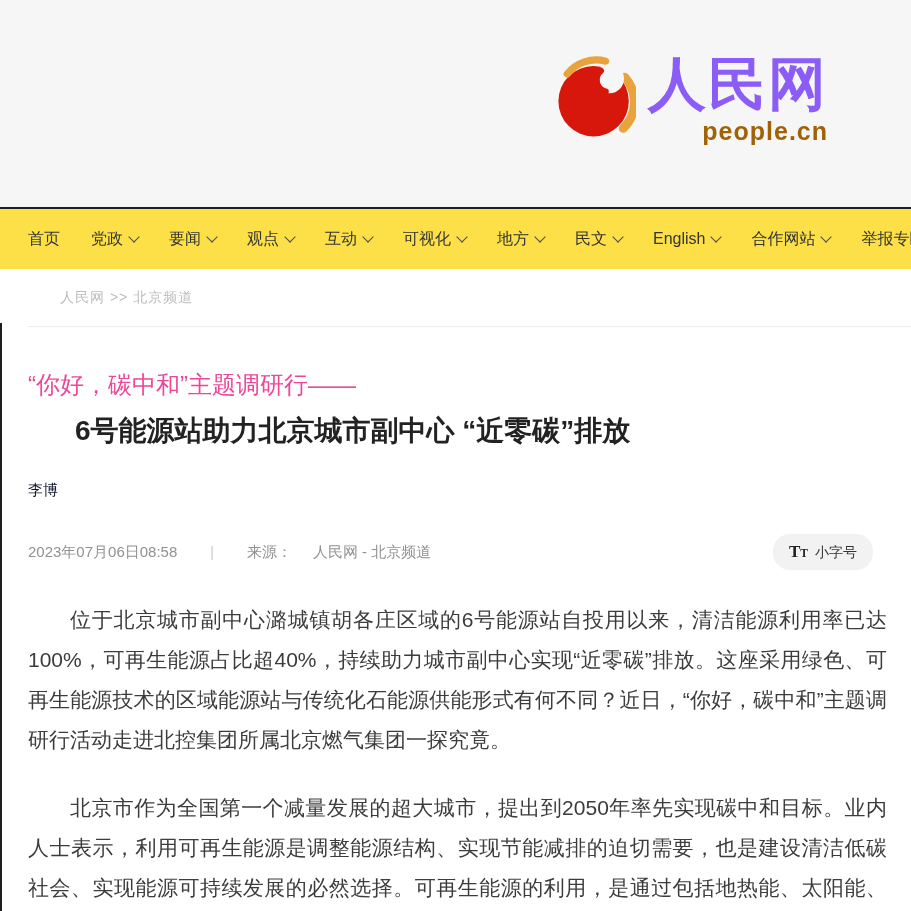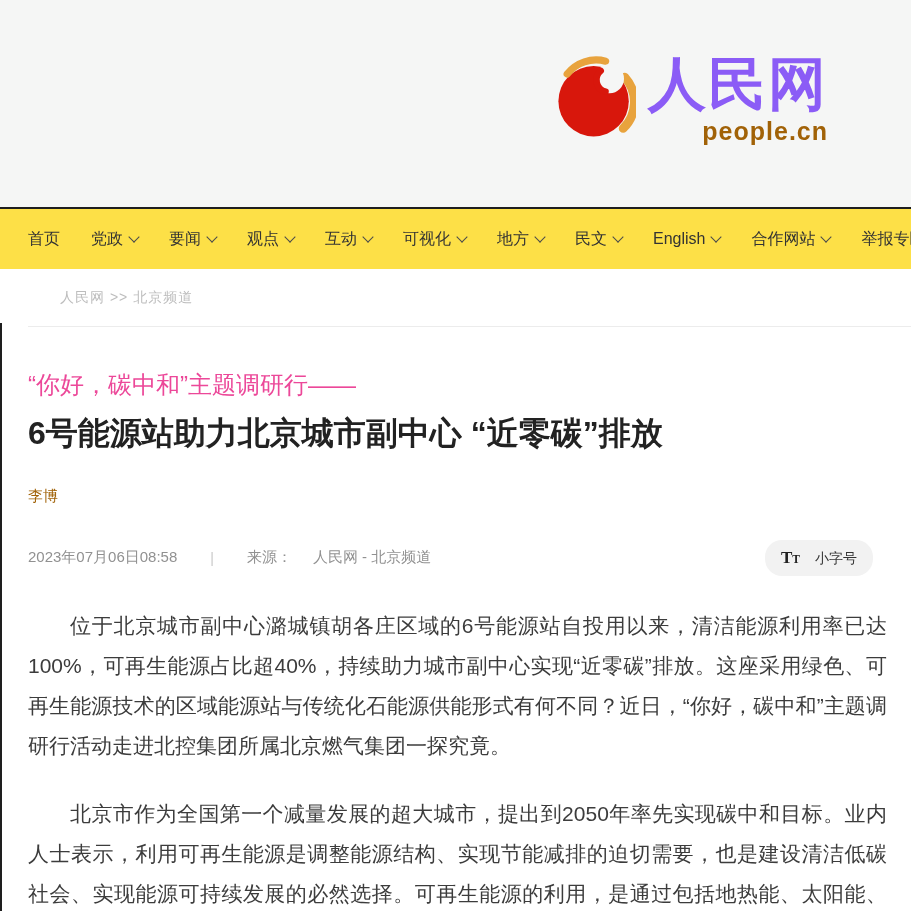--- a/index.html
+++ b/index.html
@@ -21,26 +21,26 @@
   .chevron-down { width: 8px; height: 8px; border-right: 1.6px solid #4a4a4a; border-bottom: 1.6px solid #4a4a4a; transform: rotate(45deg); margin-left: 7px; margin-top: -4px; }
 
   
   .breadcrumb-row { height: 57px; background: #fff; display: flex; align-items: center; padding-left: 28px; margin-left: 32px; }
   .breadcrumb { font-size: 14px; color: #bdbdbd; letter-spacing: 1px; cursor: pointer; }
   .divider { border: none; border-top: 1px solid #ececec; margin-left: 28px; }
 
   
   .article { padding: 42px 24px 0 28px; }
   .kicker { font-size: 24px; color: #ec4899; }
-  .title { font-size: 32px; font-weight: 700; color: #222; line-height: 1.3; margin-top: 12px; }
-  .author { font-size: 15px; color: #a16207; margin-top: 32px; }
+  .title { font-size: 28px; font-weight: 700; color: #222; line-height: 1.3; margin-top: 12px; margin-left: 47px; }
+  .author { font-size: 15px; color: #0f172a; margin-top: 32px; }
   .meta-row { display: flex; justify-content: space-between; align-items: center; margin-top: 34px; }
   .meta-left { font-size: 15px; color: #919191; display: flex; align-items: center; gap: 21px; }
   .meta-sep { margin: 0 12px; color: #c9c9c9; font-size: 14px; }
-  .font-size-btn { background: #f2f2f2; border: none; border-radius: 17px; padding: 8px 16px; font-size: 14px; color: #333; display: flex; align-items: baseline; gap: 15px; margin-right: 14px; cursor: pointer; font-family: inherit; }
+  .font-size-btn { background: #f2f2f2; border: none; border-radius: 17px; padding: 8px 16px; font-size: 14px; color: #333; display: flex; align-items: baseline; gap: 7px; margin-right: 14px; cursor: pointer; font-family: inherit; }
   .tt-icon { font-family: "Liberation Serif", "DejaVu Serif", serif; font-weight: 700; color: #222; }
   .t-big { font-size: 17px; }
   .t-small { font-size: 11.5px; }
 
   .body-text { margin-top: 30px; }
   .body-text p { font-size: 21px; line-height: 40px; color: #3c3c3c; text-align: justify; text-indent: 2em; margin-bottom: 28px; }
 
   
   .left-edge { position: absolute; left: 0; top: 323px; bottom: 0; width: 2px; background: #1e1e1e; }
 </style>

